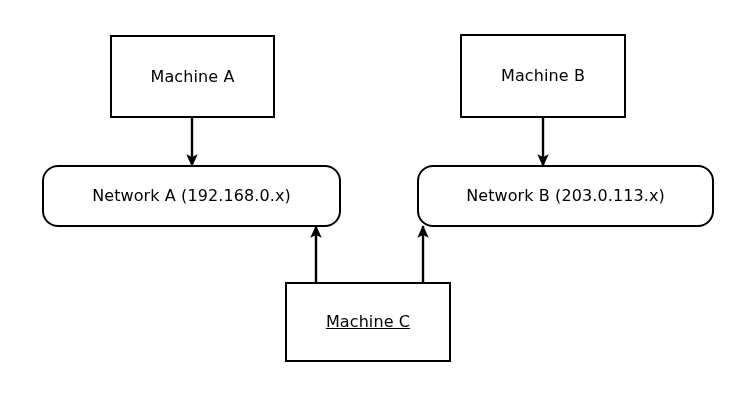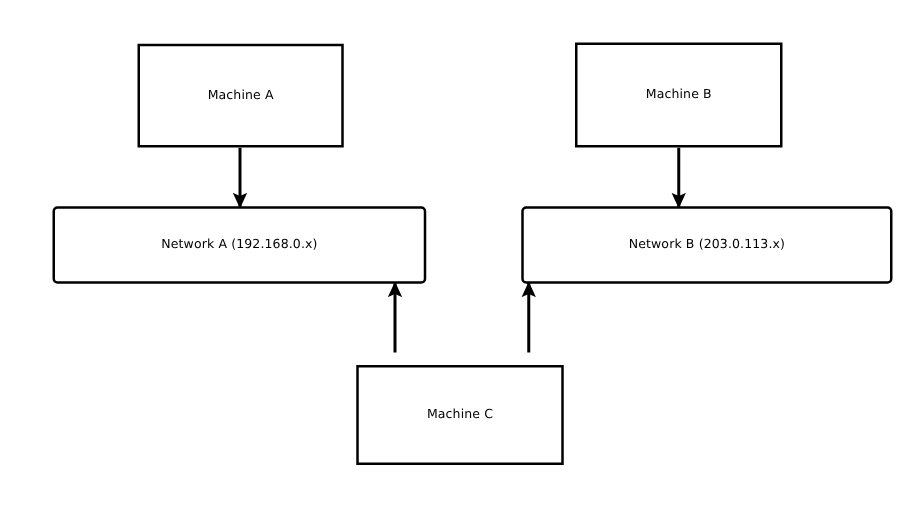--- a/index.html
+++ b/index.html
@@ -30,39 +30,39 @@
     position: absolute;
     box-sizing: border-box;
     background: #ffffff;
     border: 2px solid #000000;
     display: flex;
     align-items: center;
     justify-content: center;
     z-index: 2;
   }
   .node-label {
-    font-size: 10px;
+    font-size: 16px;
     color: #000000;
     line-height: 1;
     white-space: nowrap;
     letter-spacing: 0.1px;
   }
   .node.machine {
     border-radius: 0;
   }
   .node.network {
-    border-radius: 4px;
+    border-radius: 16px;
   }
 
   
   #node-machine-a { left: 110px; top: 35px;  width: 165px; height: 83px; }
   
   #node-machine-b { left: 460px; top: 34px;  width: 166px; height: 84px; }
   
-  #node-machine-c { left: 285px; top: 292px; width: 166px; height: 80px; }
+  #node-machine-c { left: 285px; top: 282px; width: 166px; height: 80px; text-decoration: underline; }
   
   #node-network-a { left: 42px;  top: 165px; width: 299px; height: 62px; }
   
   #node-network-b { left: 400px; top: 165px; width: 297px; height: 62px; margin-left: 17px; }
 </style>
 </head>
 <body>
 
 <div id="diagram-canvas">
 

